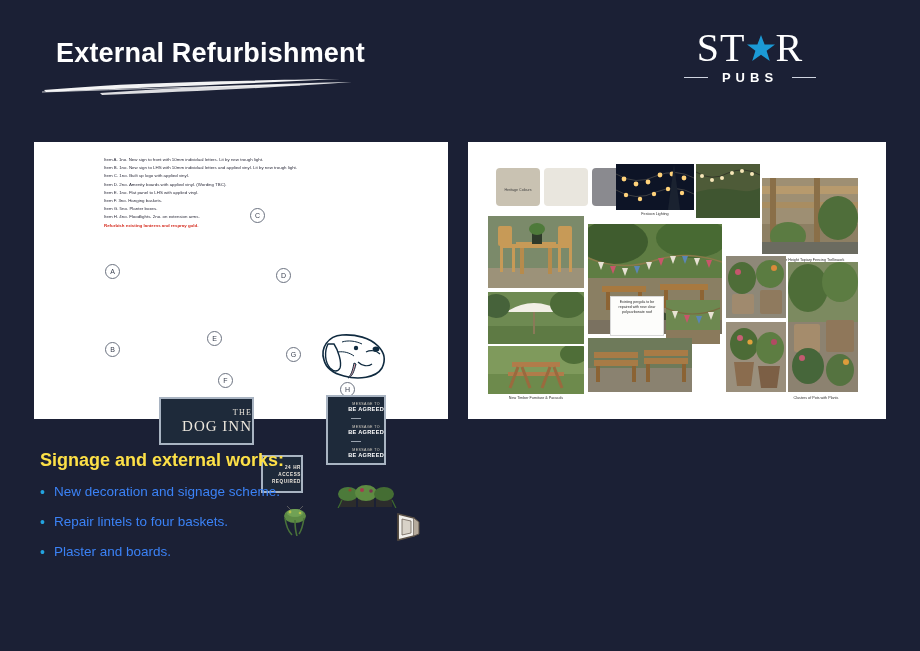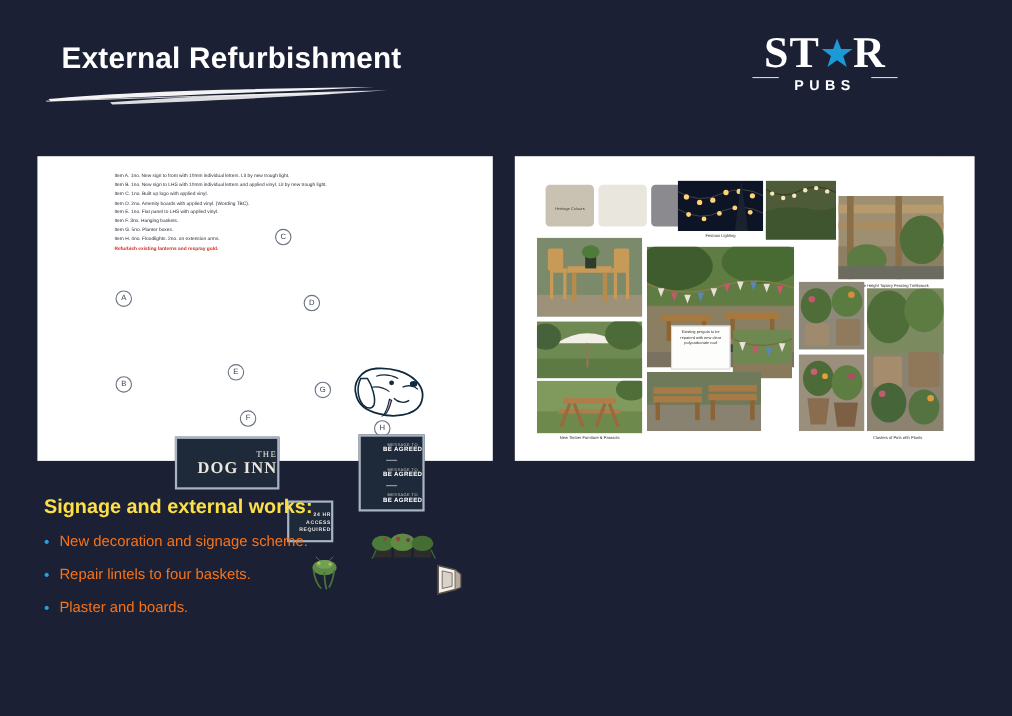--- a/index.html
+++ b/index.html
@@ -14,25 +14,25 @@
   
   .title {
     position: absolute; left: 56px; top: 38px;
     font-size: 27px; font-weight: bold; color: #ffffff;
     letter-spacing: 0.2px;
   }
   .title-underline { position: absolute; left: 40px; top: 76px; width: 320px; height: 22px; }
 
   .logo { position: absolute; right: 36px; top: 28px; width: 132px; height: 62px; }
   .logo-star-row { display: flex; align-items: center; justify-content: center; height: 40px; }
-  .logo-word { font-family: "Liberation Serif", serif; font-weight: bold; font-size: 40px;
+  .logo-word { font-family: "Liberation Serif", serif; font-weight: normal; font-size: 40px;
                color: #ffffff; letter-spacing: 1px; line-height: 40px; }
   .star-glyph { position: relative; width: 30px; height: 40px; display:inline-block; }
   .star-glyph svg { position:absolute; left:0; top:6px; }
-  .logo-sub { display: flex; justify-content: center; gap: 14px; margin-top: 2px; }
+  .logo-sub { display: flex; align-items: center; justify-content: center; gap: 14px; margin-top: 2px; }
   .logo-sub .rule { height: 1px; background: #cfd4e0; flex: 1; }
   .logo-sub .pubs { font-size: 13px; letter-spacing: 5px; color: #ffffff; font-weight: bold; }
 
   
   .panel { position: absolute; background: #ffffff; }
   #panel-left  { left: 34px;  top: 142px; width: 414px; height: 277px; }
   #panel-right { left: 468px; top: 142px; width: 418px; height: 277px; }
 
   
   .spec-list { position: absolute; left: 70px; top: 14px; width: 260px; }
@@ -48,21 +48,21 @@
   }
 
   
   .board {
     position: absolute; background: #1e2a3a; border: 2px solid #a9b4c2;
     display: flex; flex-direction: column; align-items: flex-end; justify-content: center;
     color: #ece7dd; font-family: "Liberation Serif", serif; text-align: center;
   }
   #sign-a { left: 125px; top: 255px; width: 95px; height: 48px; }
   #sign-a .the  { font-size: 8px; letter-spacing: 1.2px; }
-  #sign-a .name { font-size: 15px; letter-spacing: 1px; margin-top: 1px; font-weight: bold; }
+  #sign-a .name { font-size: 15px; letter-spacing: 1px; margin-top: 1px; }
 
   #sign-b { left: 125px; top: 320px; width: 58px; height: 78px; }
   #sign-b .dog-logo { width: 26px; height: 22px; margin-bottom: 3px; }
   #sign-b .the  { font-size: 6.5px; letter-spacing: 1px; }
   #sign-b .n1, #sign-b .n2 { font-size: 11px; letter-spacing: 0.5px; line-height: 11px; }
 
   #sign-d { left: 292px; top: 253px; width: 60px; height: 70px; gap: 4px; }
   #sign-d .msg-block { text-align: center; }
   #sign-d .msg-top { font-size: 3.6px; letter-spacing: 0.4px; color: #d8d2c6;
                      font-family: "Liberation Sans", sans-serif; }
@@ -91,21 +91,21 @@
   .note-box { position: absolute; background: #fdfdfb; border: 0.5px solid #d8d8d8;
               font-size: 3.6px; line-height: 5px; color: #2b2b2b; text-align: center;
               padding: 3px 2px; font-family: "Liberation Sans", sans-serif; }
 
   
   .sec-title { position: absolute; left: 40px; top: 450px; font-size: 18px; font-weight: bold;
                color: #fde047; }
   .bullets { position: absolute; left: 40px; top: 484px; width: 460px; }
   .bullet { display: flex; align-items: flex-start; margin-bottom: 14px; }
   .bullet .dot { color: #23a3e0; font-size: 14px; line-height: 16px; width: 14px; flex: none; }
-  .bullet .txt { color: #f97316; font-size: 13.5px; line-height: 16px; }
+  .bullet .txt { color: #3b82f6; font-size: 13.5px; line-height: 16px; }
 </style>
 </head>
 <body>
 
 <div class="slide">
 
   <div class="title">External Refurbishment</div>
 
   <svg class="title-underline" viewBox="0 0 320 22">
     <path d="M4 14 C 70 8, 150 5, 300 3 C 200 8, 110 11, 6 16 Z" fill="#ffffff" opacity="0.95"></path>

